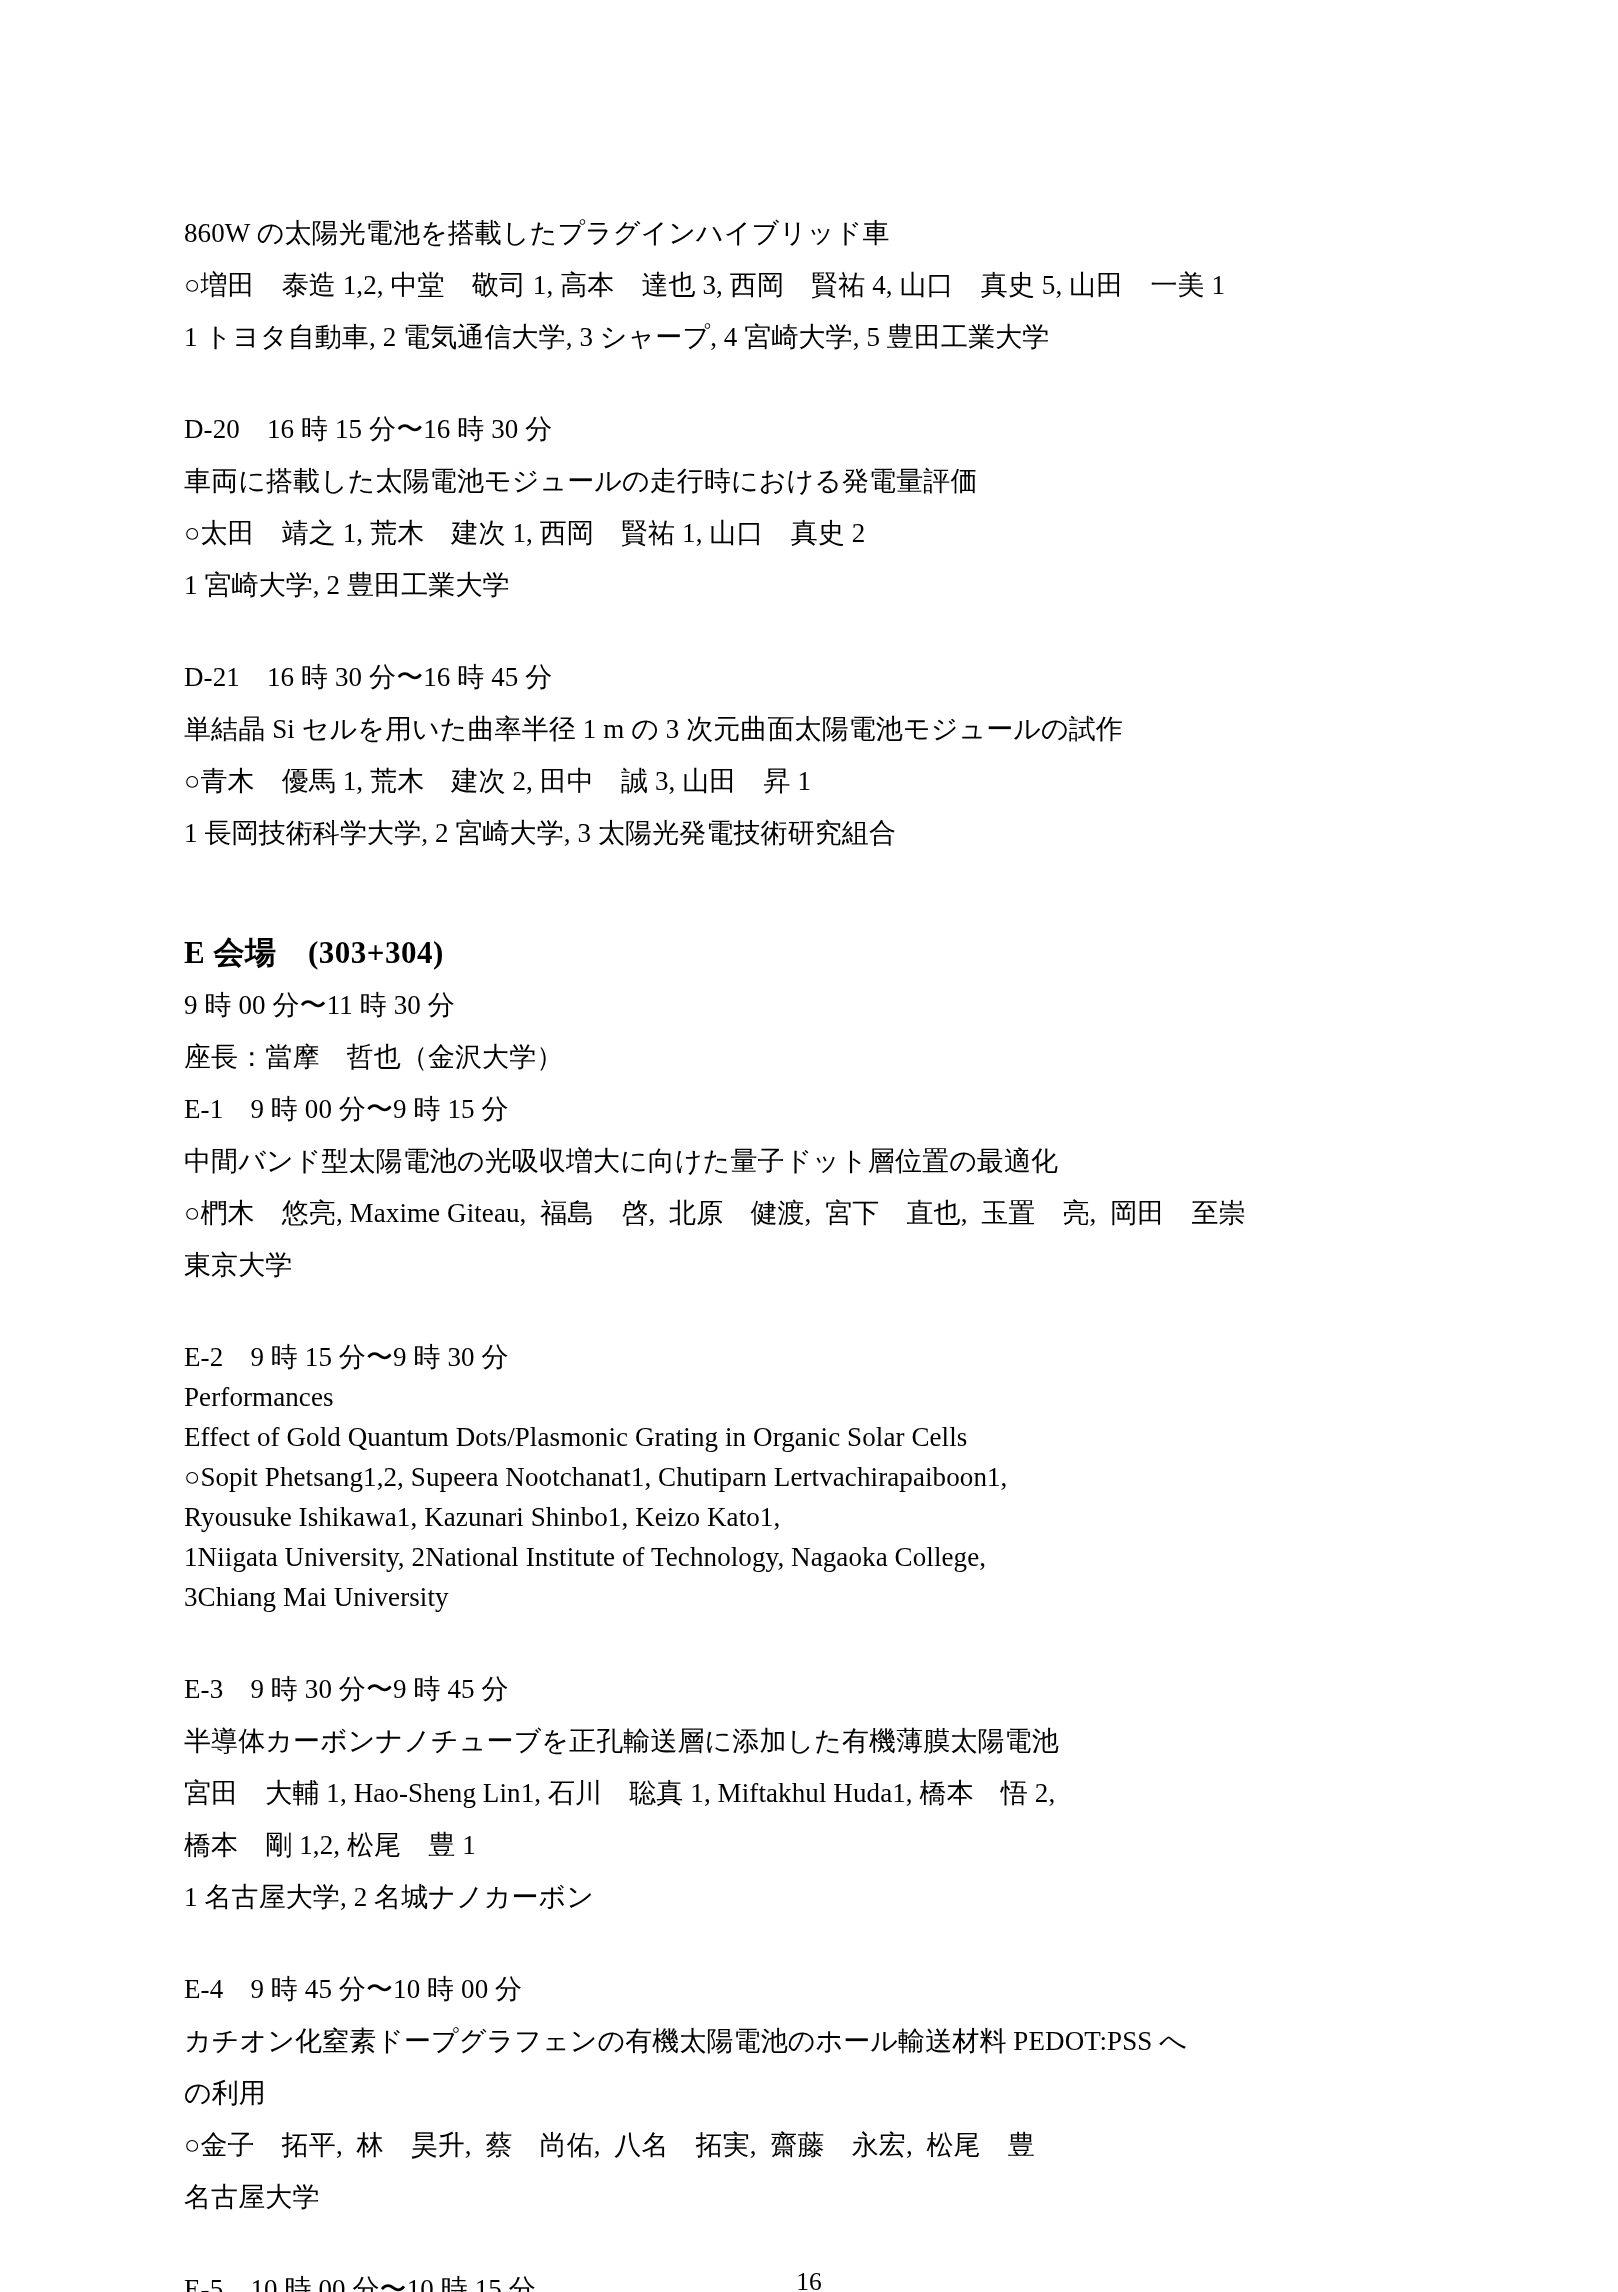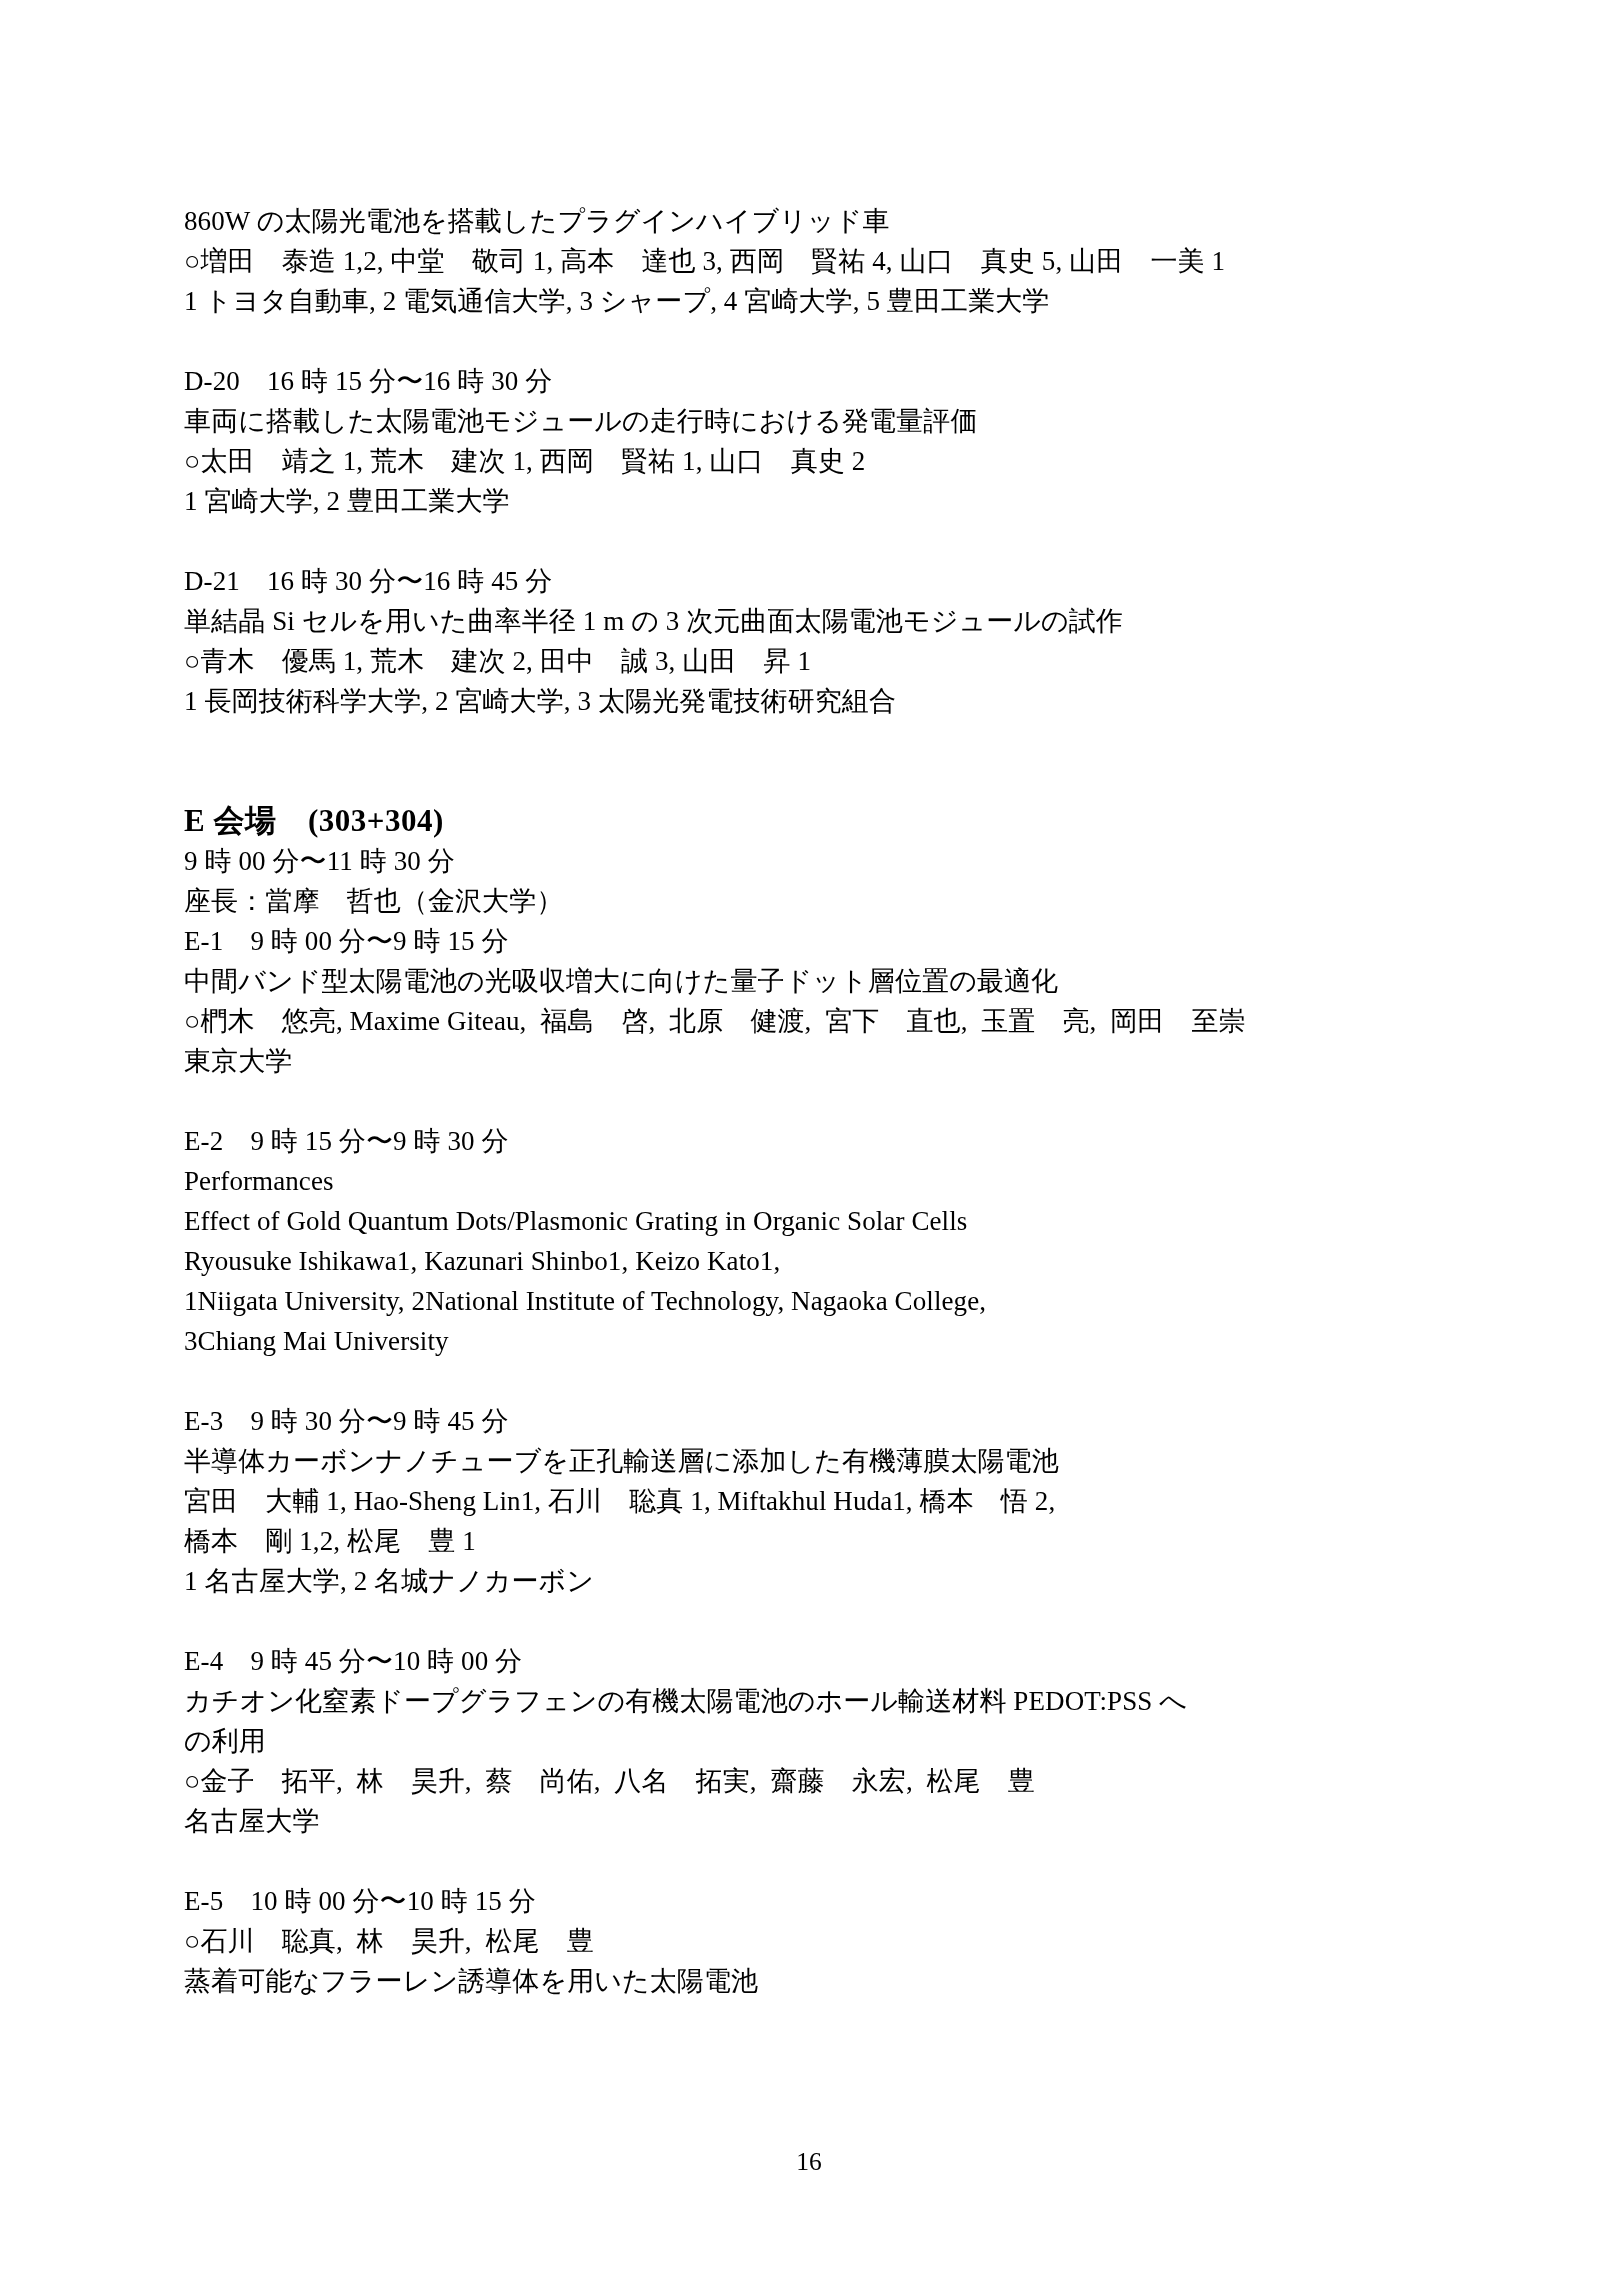--- a/index.html
+++ b/index.html
@@ -25,20 +25,21 @@
     margin: 0 0 0 0;
   }
   .line {
     font-size: 27px;
     line-height: 40px;
     white-space: pre-wrap;
     letter-spacing: 0.1px;
   }
   .line.jp {
     font-family: "Liberation Serif", "DejaVu Serif", serif;
+    margin-top: 12px;
   }
   .gap {
     height: 40px;
   }
   .gap-large {
     height: 80px;
   }
   .venue-head {
     font-size: 31px;
     line-height: 40px;
@@ -99,20 +100,21 @@
     <div class="line jp">○椚木　悠亮, Maxime Giteau,  福島　啓,  北原　健渡,  宮下　直也,  玉置　亮,  岡田　至崇</div>
     <div class="line jp">東京大学</div>
   </div>
 
   <div class="gap"></div>
 
   <div class="block">
     <div class="line jp">E-2　9 時 15 分〜9 時 30 分</div>
     <div class="line latin">Performances</div>
     <div class="line latin">Effect of Gold Quantum Dots/Plasmonic Grating in Organic Solar Cells</div>
+    <div class="line latin">○Sopit Phetsang1,2, Supeera Nootchanat1, Chutiparn Lertvachirapaiboon1,</div>
     <div class="line latin">Ryousuke Ishikawa1, Kazunari Shinbo1, Keizo Kato1,</div>
     <div class="line latin">1Niigata University, 2National Institute of Technology, Nagaoka College,</div>
     <div class="line latin">3Chiang Mai University</div>
   </div>
 
   <div class="gap"></div>
 
   <div class="block">
     <div class="line jp">E-3　9 時 30 分〜9 時 45 分</div>
     <div class="line jp">半導体カーボンナノチューブを正孔輸送層に添加した有機薄膜太陽電池</div>

